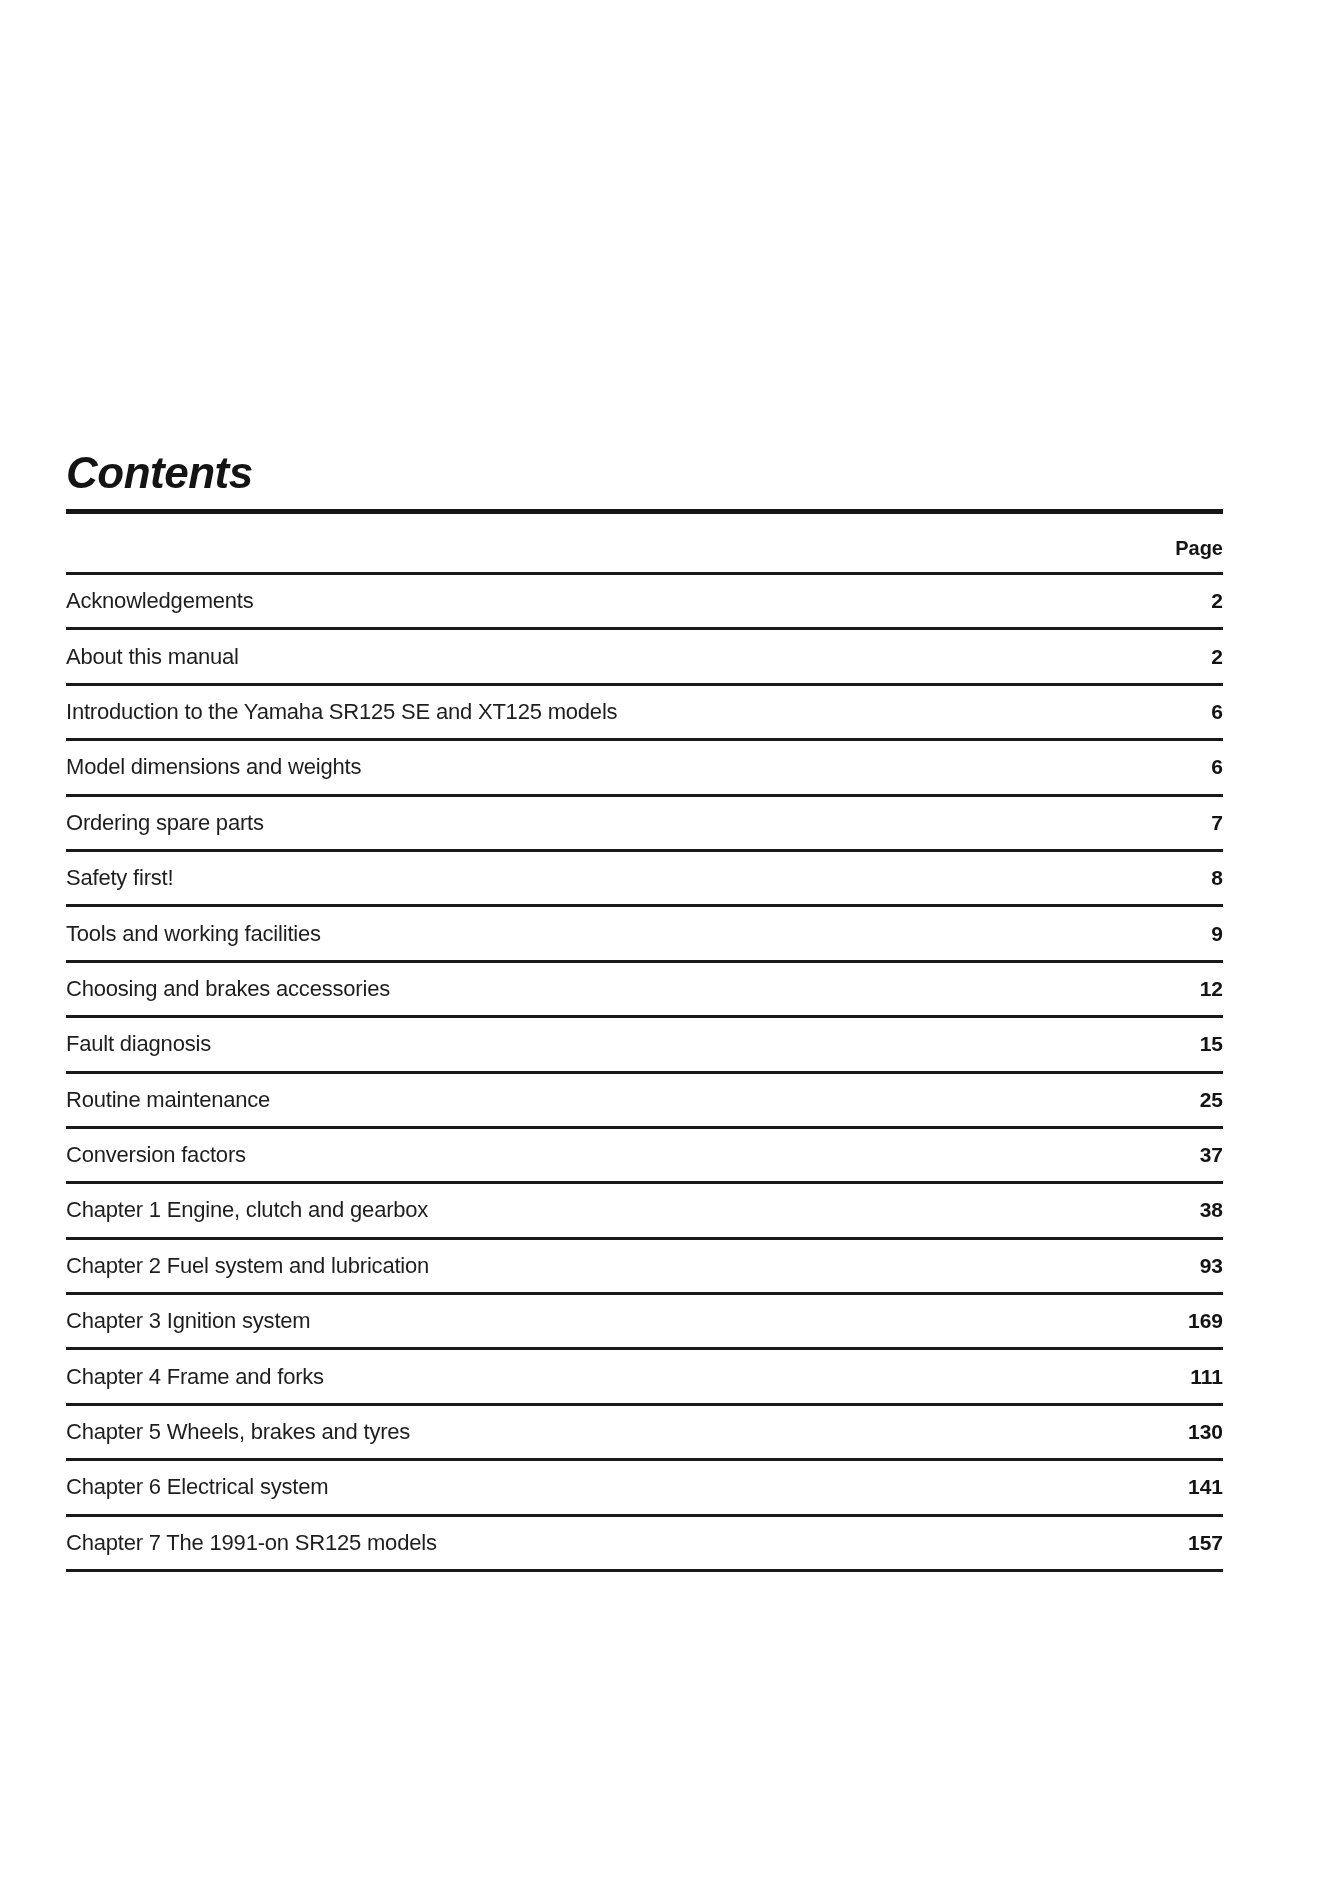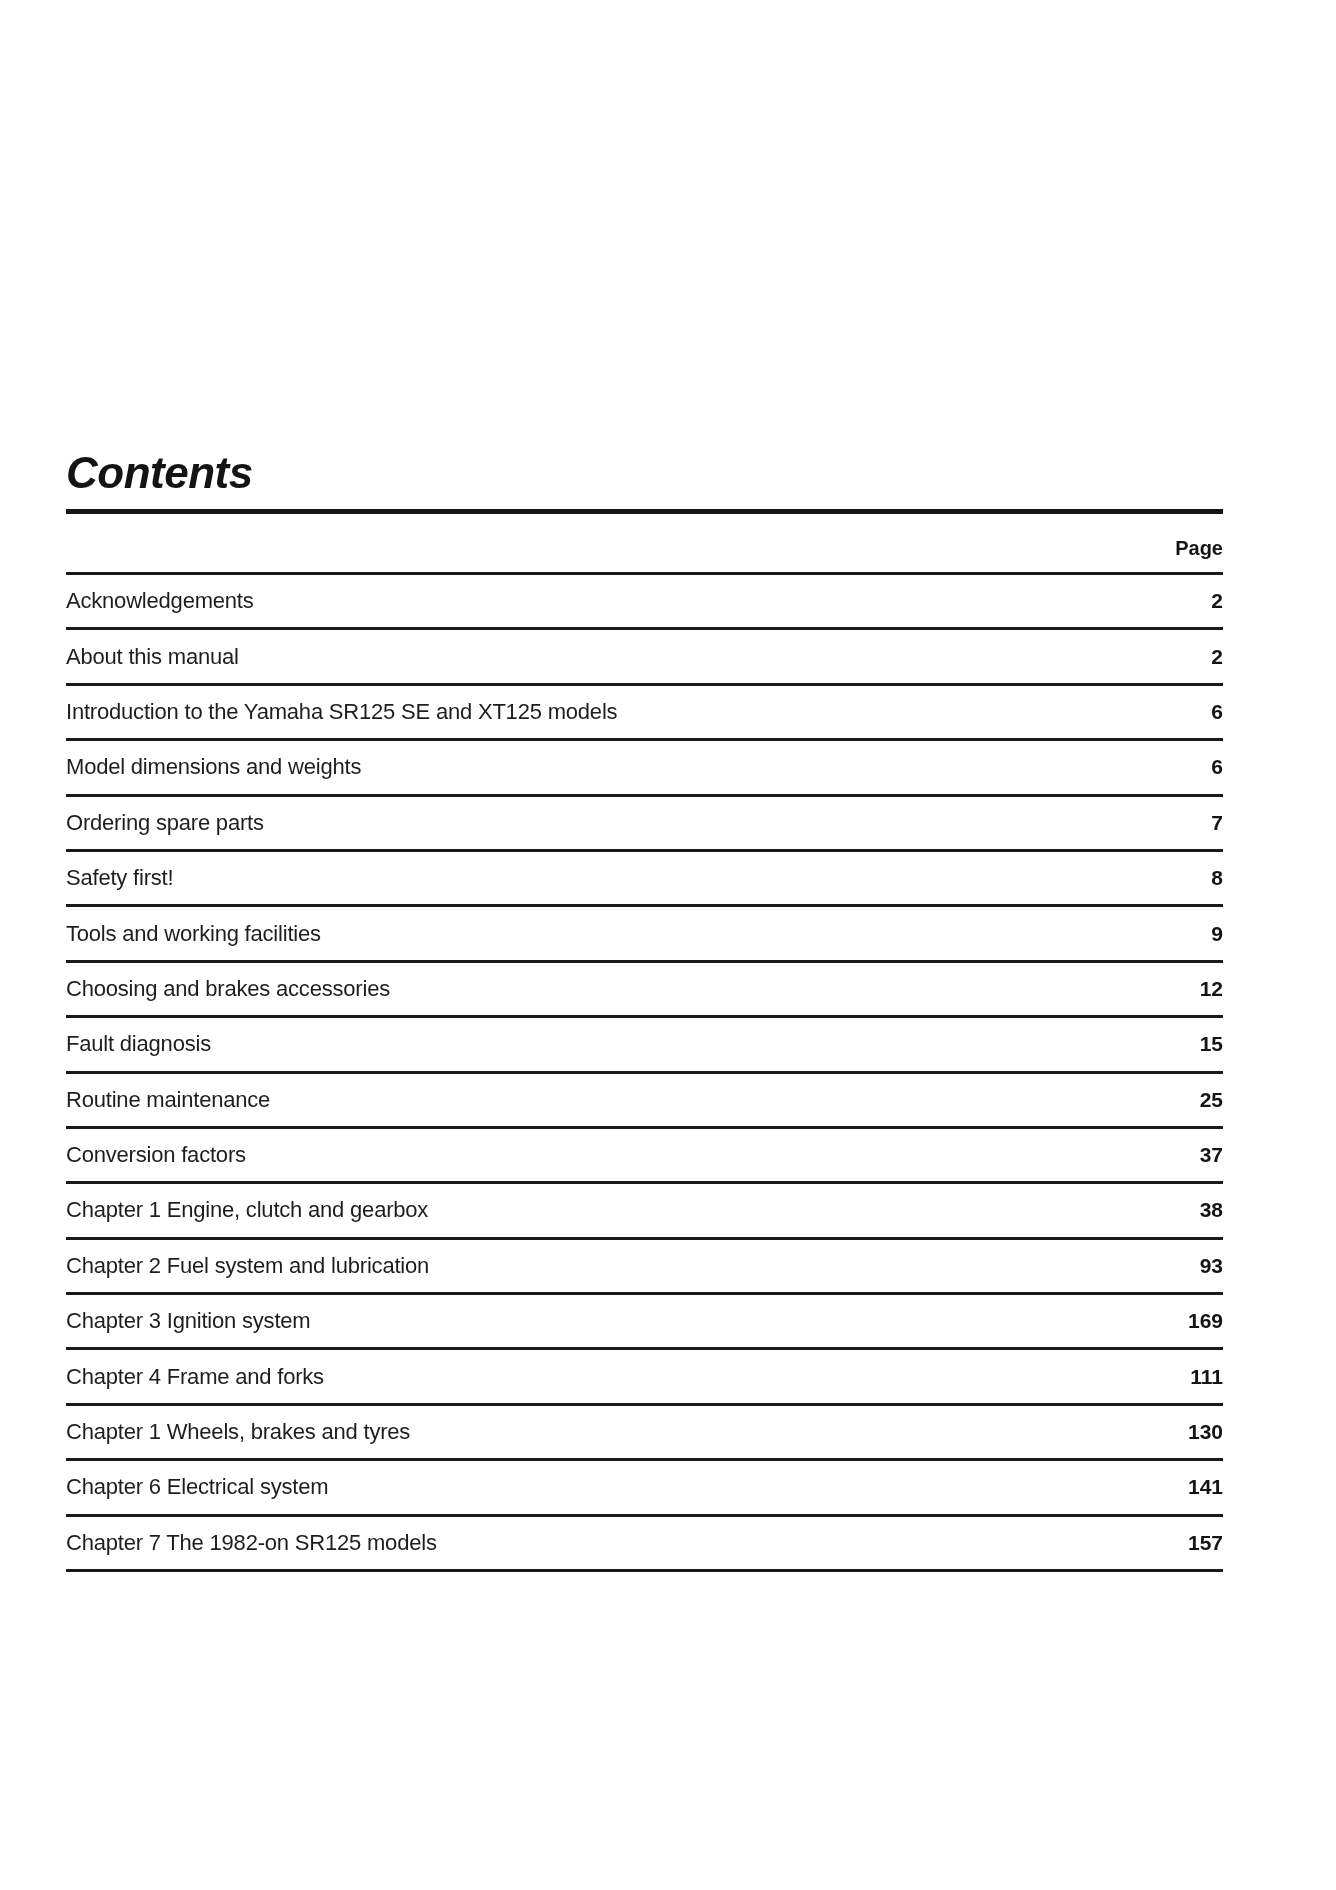--- a/index.html
+++ b/index.html
@@ -136,27 +136,27 @@
         </div>
         <div class="toc-row">
           <span class="toc-label">Chapter 3 Ignition system</span>
           <span class="toc-page">169</span>
         </div>
         <div class="toc-row">
           <span class="toc-label">Chapter 4 Frame and forks</span>
           <span class="toc-page">111</span>
         </div>
         <div class="toc-row">
-          <span class="toc-label">Chapter 1 Wheels, brakes and tyres</span>
+          <span class="toc-label">Chapter 5 Wheels, brakes and tyres</span>
           <span class="toc-page">130</span>
         </div>
         <div class="toc-row">
           <span class="toc-label">Chapter 6 Electrical system</span>
           <span class="toc-page">141</span>
         </div>
         <div class="toc-row">
-          <span class="toc-label">Chapter 7 The 1982-on SR125 models</span>
+          <span class="toc-label">Chapter 7 The 1991-on SR125 models</span>
           <span class="toc-page">157</span>
         </div>
       </div>
     <div class="closing-rule"></div>
   </div>
 </div>
 
 </body></html>

